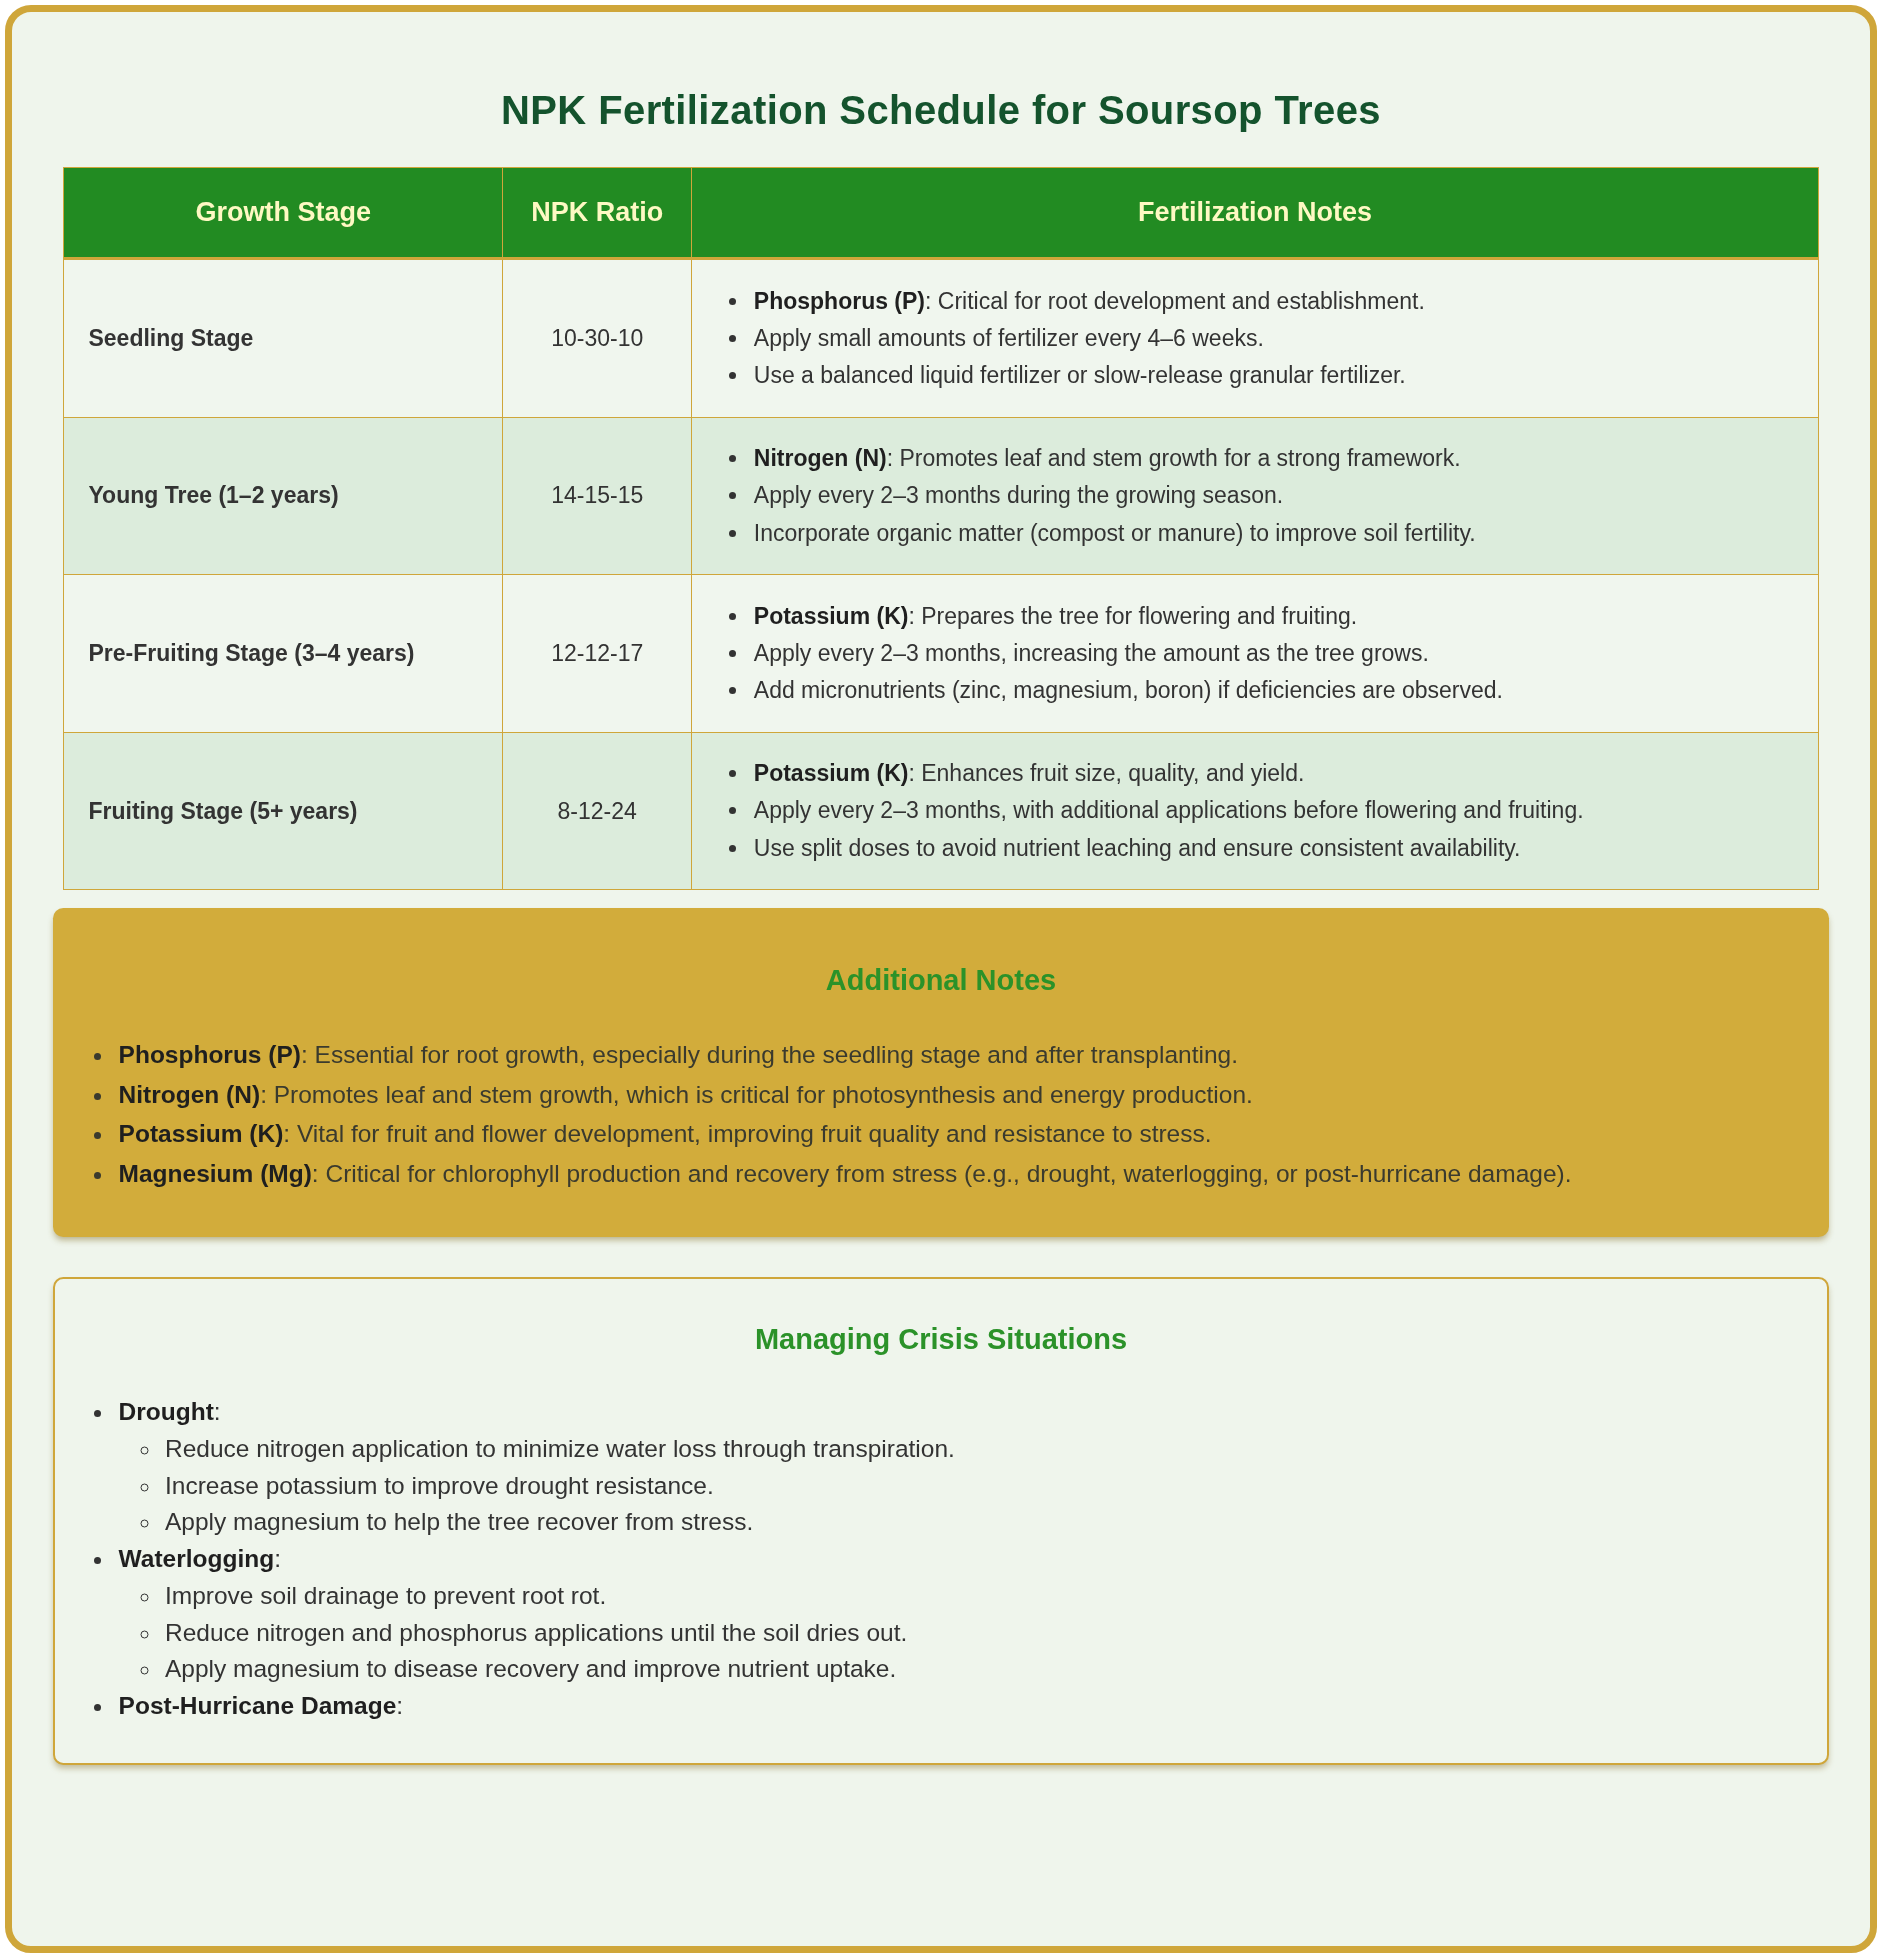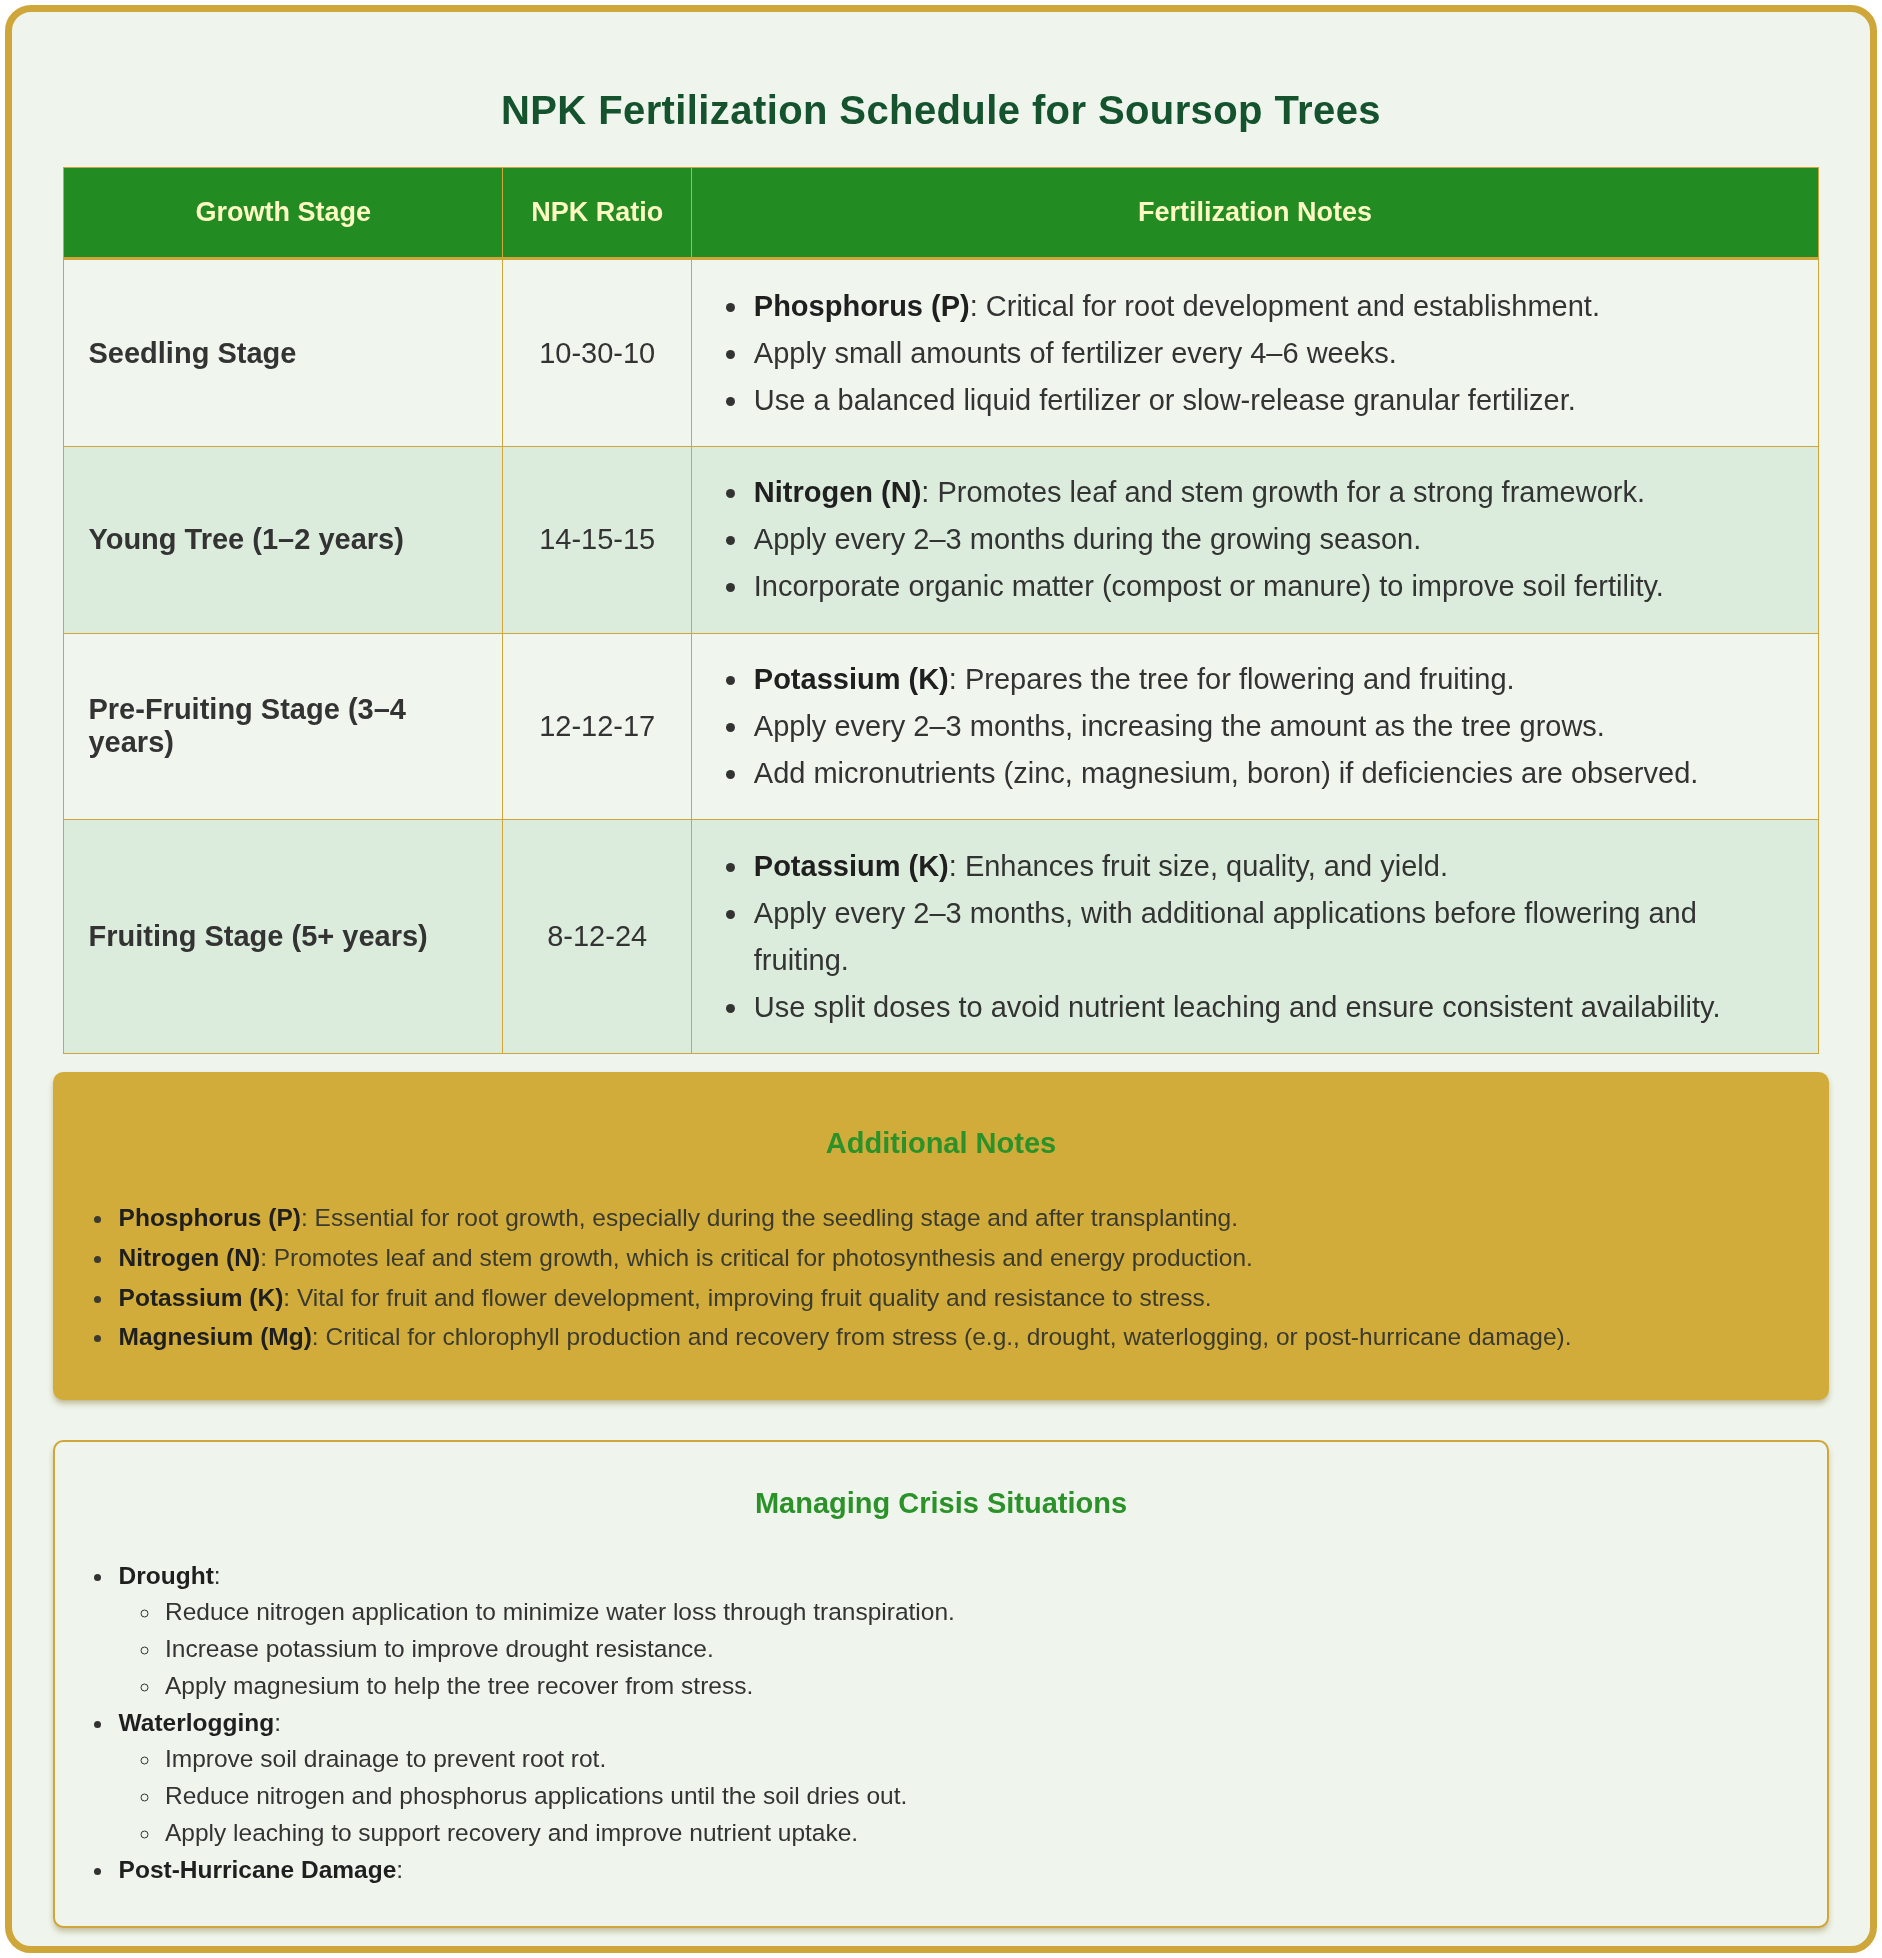--- a/index.html
+++ b/index.html
@@ -43,21 +43,21 @@
     font-size: 27px;
     font-weight: bold;
     text-align: center;
     padding: 29px 15.5px;
     border: 1.7px solid #cfa63a;
     border-bottom-width: 3.4px;
   }
   table.schedule td {
     border: 1.7px solid #cfa63a;
     vertical-align: middle;
-    font-size: 29px;
+    font-size: 23px;
     color: #333333;
     background: #f0f6ee;
   }
   table.schedule tbody tr:nth-child(even) td { background: #dcecdc; }
   td.stage {
     font-weight: bold;
     color: #1f1f1f;
     padding: 22.4px 17px 22.4px 24px;
     font-size: 25px;
   }
@@ -202,20 +202,20 @@
     <h2>Managing Crisis Situations</h2>
     <ul>
         <li><strong>Drought</strong>:<ul>
             <li>Reduce nitrogen application to minimize water loss through transpiration.</li>
             <li>Increase potassium to improve drought resistance.</li>
             <li>Apply magnesium to help the tree recover from stress.</li>
           </ul></li>
         <li><strong>Waterlogging</strong>:<ul>
             <li>Improve soil drainage to prevent root rot.</li>
             <li>Reduce nitrogen and phosphorus applications until the soil dries out.</li>
-            <li>Apply leaching to support recovery and improve nutrient uptake.</li>
+            <li>Apply magnesium to disease recovery and improve nutrient uptake.</li>
           </ul></li>
         <li><strong>Post-Hurricane Damage</strong>:</li>
       </ul>
   </section>
 
 </div>
 
 
 </body></html>

